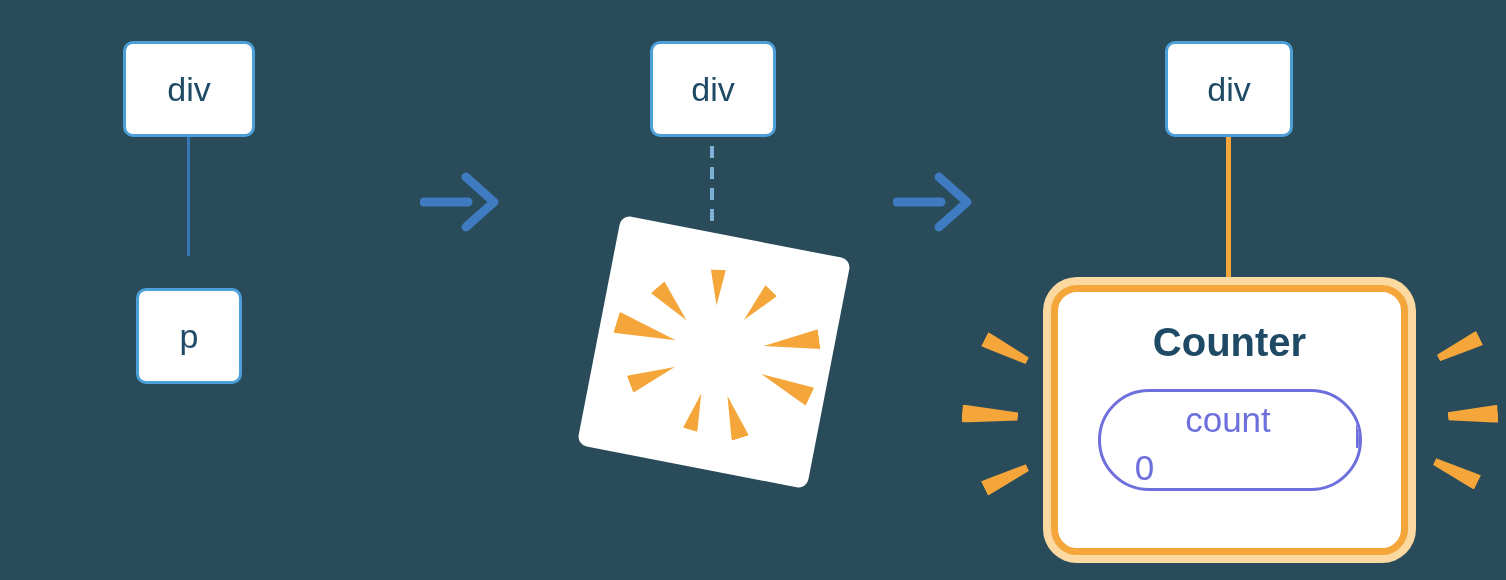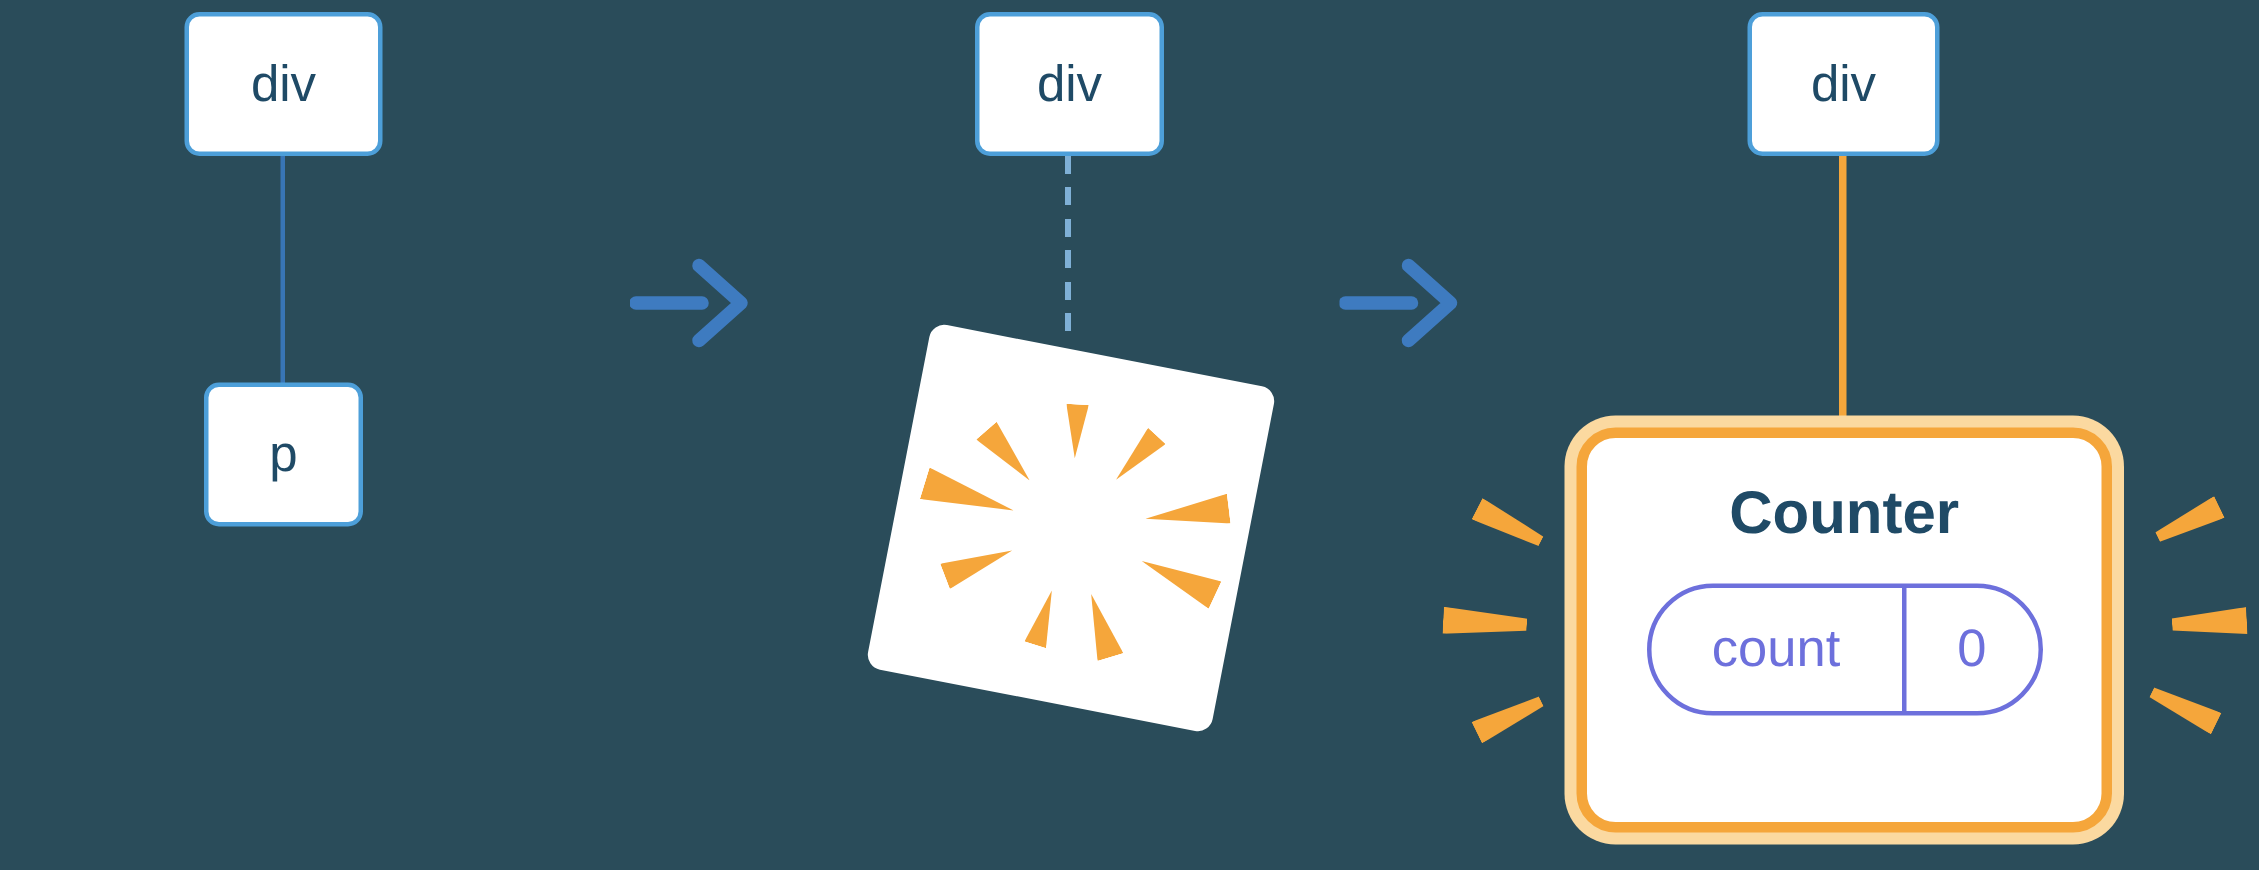--- a/index.html
+++ b/index.html
@@ -18,21 +18,21 @@
   html,body{background:var(--background);}
   body{font-family:"Liberation Sans","DejaVu Sans",sans-serif;}
   .canvas{
     position:relative;width:1506px;height:580px;overflow:hidden;
     background:var(--background);
   }
   .node{
     position:absolute;background:var(--node-fill);
     border:3px solid var(--node-border);border-radius:10px;
     display:flex;align-items:center;justify-content:center;
-    font-size:34px;color:var(--node-text);font-weight:500;
+    font-size:34px;color:var(--node-text);font-weight:500;margin-top:33px;
   }
   .edge-solid{position:absolute;background:var(--edge);}
   .edge-orange{position:absolute;background:var(--orange);}
   .edge-dashed{
     position:absolute;width:4px;
     background:repeating-linear-gradient(to bottom,var(--edge-dashed) 0 12px,transparent 12px 21px);
   }
   .arrow{position:absolute;}
   .poof{
     position:absolute;left:597px;top:235px;width:234px;height:234px;
@@ -45,22 +45,22 @@
   }
   .counter-box{
     position:absolute;left:1051px;top:285px;width:357px;height:270px;
     background:#fff;border:7px solid var(--orange);border-radius:26px;
     box-shadow:0 0 0 8px var(--orange-glow);
     display:flex;flex-direction:column;align-items:center;
     padding-top:28px;gap:24px;
   }
   .counter-title{font-size:40px;font-weight:600;color:var(--node-text);}
   .pill{
-    width:264px;height:88px;border:3px solid var(--purple);border-radius:60px;
-    display:flex;overflow:hidden;background:#fff;
+    width:264px;height:102px;border:3px solid var(--purple);border-radius:60px;
+    display:flex;overflow:hidden;background:#fff;flex-direction:column;
   }
   .pill-cell{
     display:flex;align-items:center;justify-content:center;
     color:var(--purple);font-size:35px;
   }
   .pill-key{flex:1 1 auto;border-right:3px solid var(--purple);}
   .pill-val{width:88px;}
   .spark{position:absolute;background:var(--orange);}
   .spark.sl{clip-path:polygon(0 0,0 100%,100% 72%,100% 28%);}
   .spark.sr{clip-path:polygon(100% 0,100% 100%,0 72%,0 28%);}

